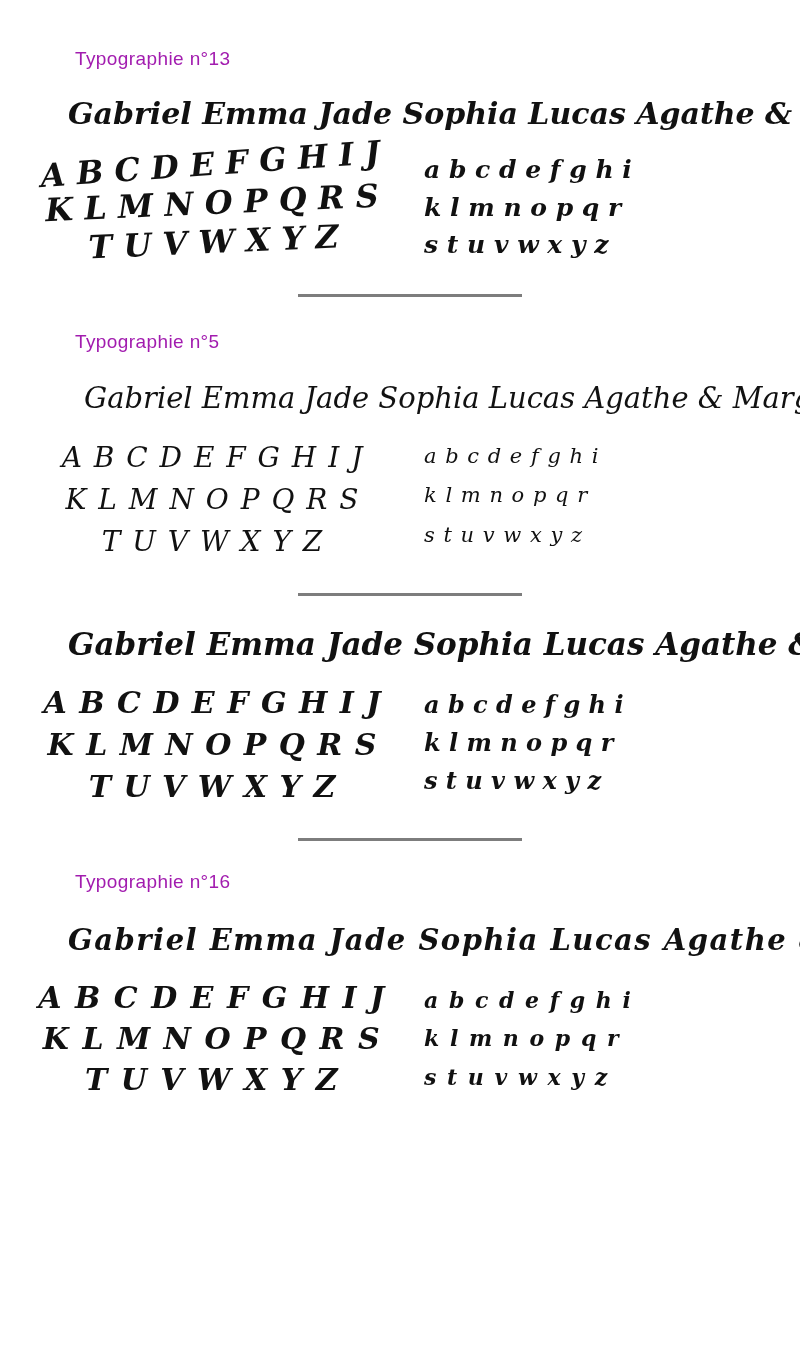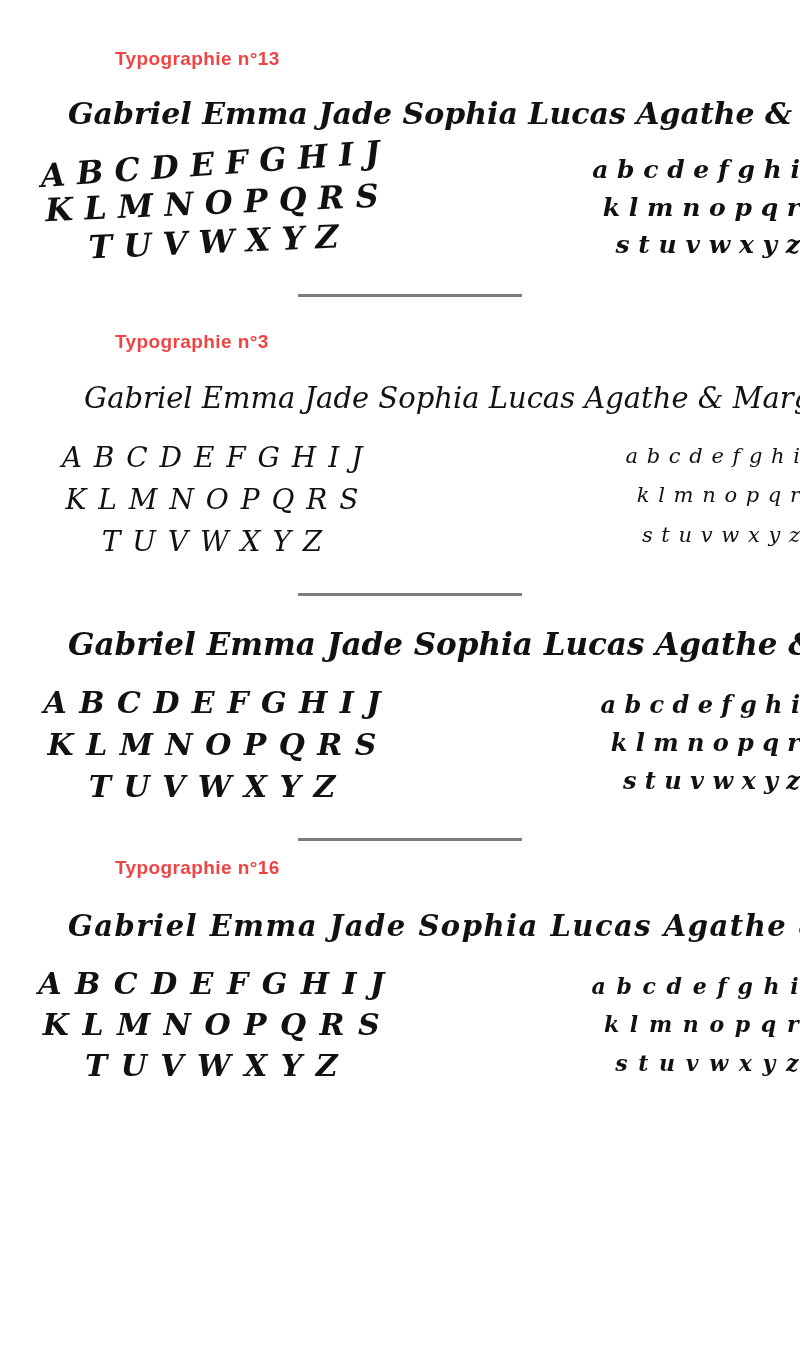--- a/index.html
+++ b/index.html
@@ -11,44 +11,44 @@
     width: 800px;
     height: 1350px;
     overflow: hidden;
     font-family: "Liberation Sans", sans-serif;
     color: #1c1c1c;
   }
   .section { position: relative; }
 
   .heading {
     font-size: 19px;
-    font-weight: 700;
+    font-weight: 400;
     letter-spacing: 0.4px;
-    color: #ef4444;
-    padding-left: 115px;
+    color: #a21caf;
+    padding-left: 75px;
     white-space: nowrap;
   }
 
   .sample {
     font-family: "DejaVu Serif", serif;
     font-style: italic;
     color: #111111;
     white-space: nowrap;
     padding-left: 68px;
   }
 
   .alpha-wrap {
     display: flex;
     align-items: flex-start;
     font-family: "DejaVu Serif", serif;
     font-style: italic;
     color: #111111;
   }
   .upper { width: 53%; text-align: center; }
-  .lower { width: 47%; text-align: right; }
+  .lower { width: 47%; text-align: left; }
   .alpha-row { white-space: nowrap; }
 
   .divider {
     width: 224px;
     height: 3px;
     background: #7d7d7d;
     margin-left: 298px;
     border: none;
   }
 
@@ -69,21 +69,21 @@
   .s14 .lower { font-size: 21px; font-weight: 400; line-height: 1.9; word-spacing: 2px; }
 
   
   .s15 .heading { margin-top: 34px; }
   .s15 .sample  { margin-top: 30px; font-size: 31px; font-weight: 700; }
   .s15 .alpha-wrap { margin-top: 20px; }
   .s15 .upper { font-size: 30px; font-weight: 700; line-height: 1.4; word-spacing: 2px; }
   .s15 .lower { font-size: 24px; font-weight: 700; line-height: 1.6; padding-top: 4px; }
 
   
-  .s16 .heading { margin-top: 16px; }
+  .s16 .heading { margin-top: 30px; }
   .s16 .sample  { margin-top: 30px; font-size: 29px; font-weight: 700; letter-spacing: 1.5px; }
   .s16 .alpha-wrap { margin-top: 20px; }
   .s16 .upper { font-size: 30px; font-weight: 700; line-height: 1.38; letter-spacing: 1.5px; }
   .s16 .lower { font-size: 22px; font-weight: 700; line-height: 1.75; letter-spacing: 1.5px; padding-top: 4px; }
 
   .d1 { margin-top: 30px; }
   .d2 { margin-top: 34px; }
   .d3 { margin-top: 32px; }
 </style>
 </head>
@@ -104,21 +104,21 @@
         <div class="alpha-row">a b c d e f g h i</div>
         <div class="alpha-row">k l m n o p q r</div>
         <div class="alpha-row">s t u v w x y z</div>
       </div>
     </div>
   </div>
 
   <hr class="divider d1">
 
   <div class="section s14">
-    <div class="heading">Typographie n°3</div>
+    <div class="heading">Typographie n°5</div>
     <div class="sample">Gabriel Emma Jade Sophia Lucas Agathe &amp; Margot</div>
     <div class="alpha-wrap">
       <div class="upper">
         <div class="alpha-row">A B C D E F G H I J</div>
         <div class="alpha-row">K L M N O P Q R S</div>
         <div class="alpha-row">T U V W X Y Z</div>
       </div>
       <div class="lower">
         <div class="alpha-row">a b c d e f g h i</div>
         <div class="alpha-row">k l m n o p q r</div>

